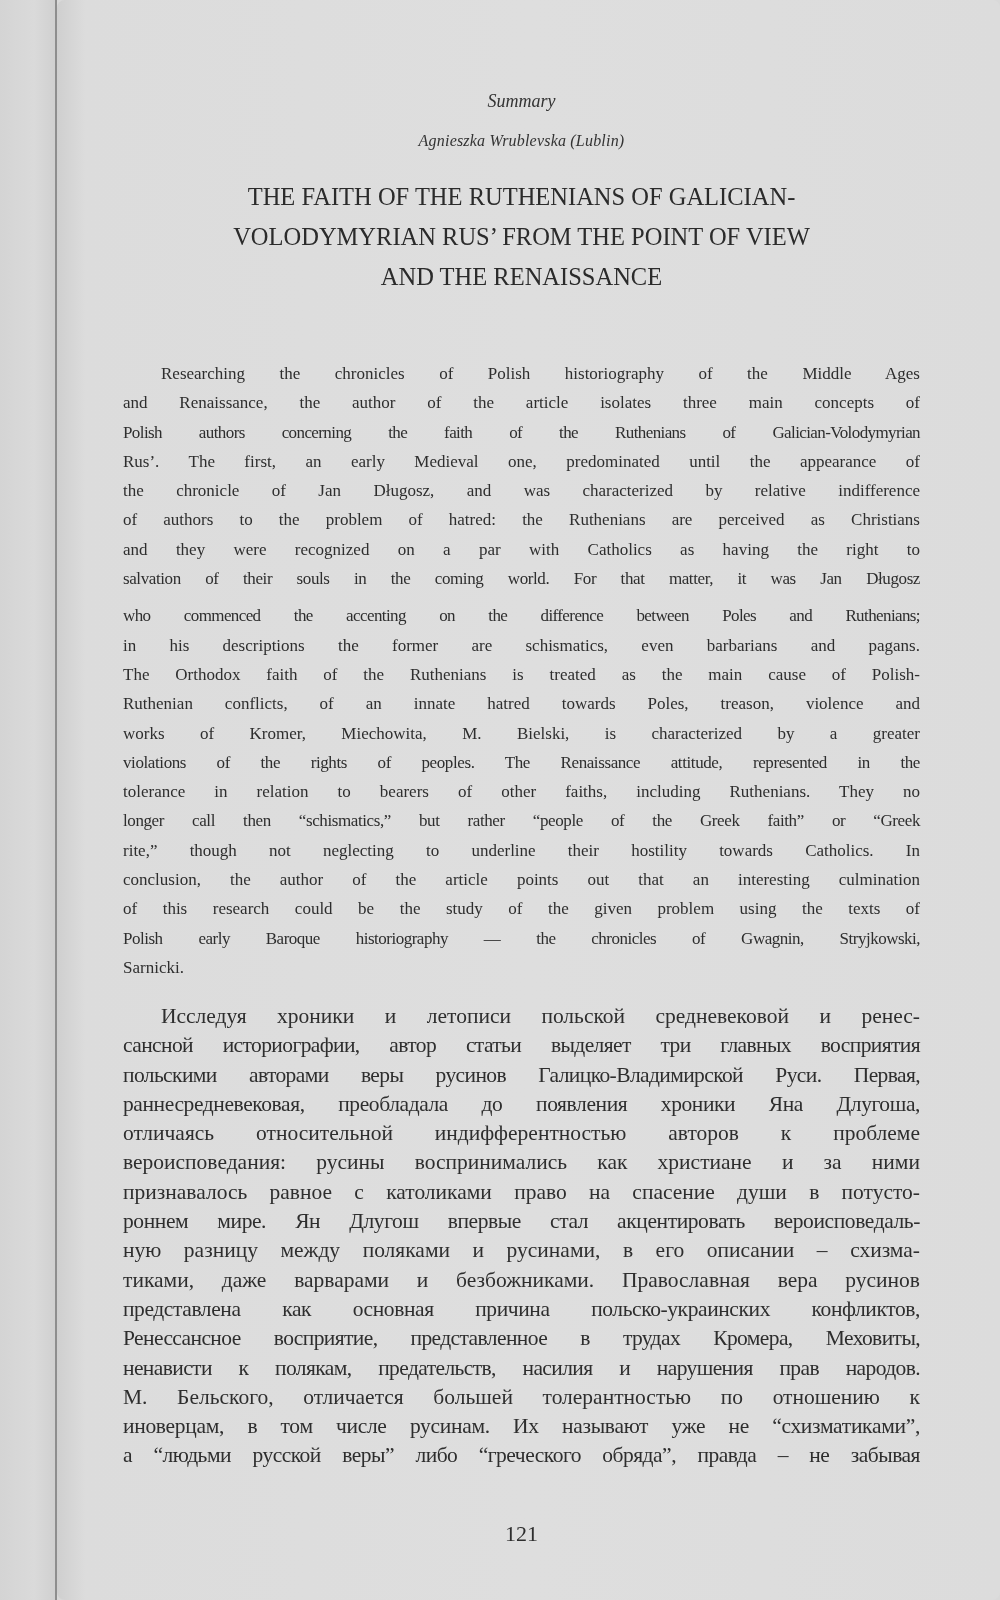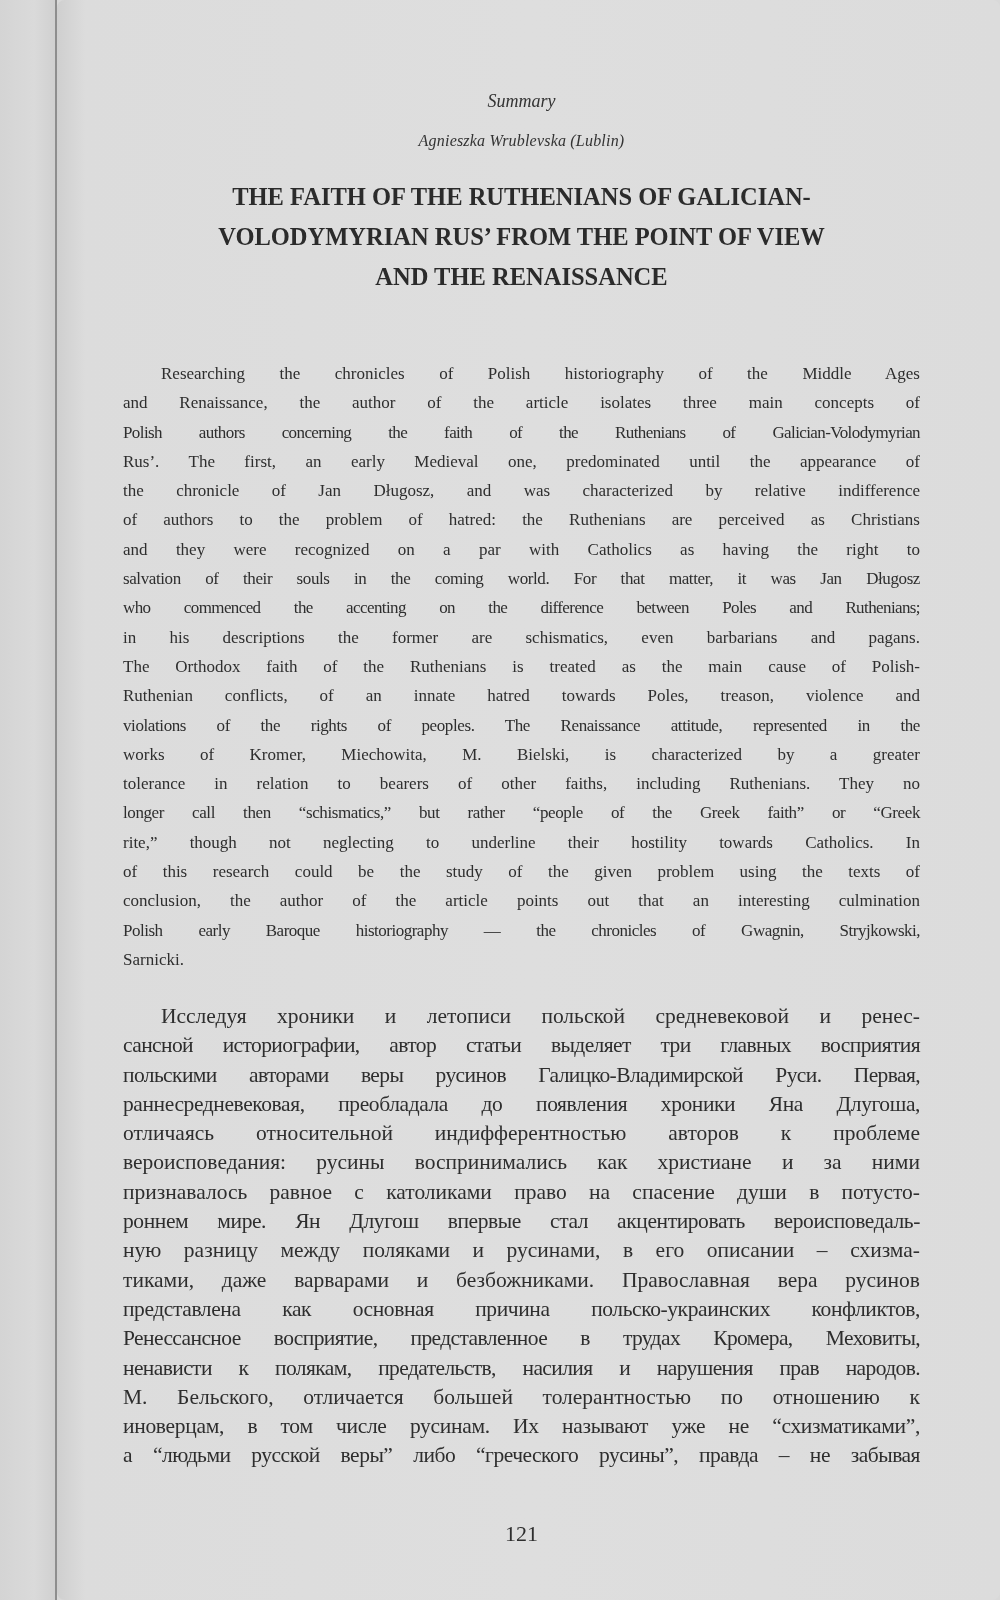--- a/index.html
+++ b/index.html
@@ -66,21 +66,21 @@
       font-size: 16px;
       color: #333;
       letter-spacing: 0.2px;
     }
     .article-title {
       position: absolute;
       top: 177px;
       left: 0;
       width: 797px;
       text-align: center;
-      font-weight: bold;
+      font-weight: normal;
       font-size: 24.5px;
       line-height: 40px;
       color: #2b2b2b;
       margin: 0;
     }
     .article-title span {
       display: block;
       white-space: nowrap;
     }
     .para {
@@ -144,50 +144,50 @@
 
     <p class="para para-en">
       <span class="line indent">Researching the chronicles of Polish historiography of the Middle Ages</span>
       <span class="line">and Renaissance, the author of the article isolates three main concepts of</span>
       <span class="line" style="letter-spacing:-0.6px;word-spacing:-2px;">Polish authors concerning the faith of the Ruthenians of Galician-Volodymyrian</span>
       <span class="line">Rus’. The first, an early Medieval one, predominated until the appearance of</span>
       <span class="line">the chronicle of Jan Długosz, and was characterized by relative indifference</span>
       <span class="line">of authors to the problem of hatred: the Ruthenians are perceived as Christians</span>
       <span class="line">and they were recognized on a par with Catholics as having the right to</span>
       <span class="line" style="letter-spacing:-0.4px;word-spacing:-2px;">salvation of their souls in the coming world. For that matter, it was Jan Długosz</span>
-      <span class="line" style="letter-spacing:-0.6px;word-spacing:-2px;">who commenced the accenting on the difference between Poles and Ruthenians;</span>
+      <span class="line" style="letter-spacing:-0.6px;word-spacing:-2px;margin-top:8px;">who commenced the accenting on the difference between Poles and Ruthenians;</span>
       <span class="line">in his descriptions the former are schismatics, even barbarians and pagans.</span>
       <span class="line">The Orthodox faith of the Ruthenians is treated as the main cause of Polish-</span>
       <span class="line">Ruthenian conflicts, of an innate hatred towards Poles, treason, violence and</span>
+      <span class="line">works of Kromer, Miechowita, M. Bielski, is characterized by a greater</span>
       <span class="line" style="letter-spacing:-0.4px;word-spacing:-2px;">violations of the rights of peoples. The Renaissance attitude, represented in the</span>
-      <span class="line">works of Kromer, Miechowita, M. Bielski, is characterized by a greater</span>
       <span class="line">tolerance in relation to bearers of other faiths, including Ruthenians. They no</span>
       <span class="line" style="letter-spacing:-0.4px;word-spacing:-2px;">longer call then “schismatics,” but rather “people of the Greek faith” or “Greek</span>
       <span class="line">rite,” though not neglecting to underline their hostility towards Catholics. In</span>
+      <span class="line">conclusion, the author of the article points out that an interesting culmination</span>
       <span class="line">of this research could be the study of the given problem using the texts of</span>
-      <span class="line">conclusion, the author of the article points out that an interesting culmination</span>
       <span class="line" style="letter-spacing:-0.5px;word-spacing:-2px;">Polish early Baroque historiography — the chronicles of Gwagnin, Stryjkowski,</span>
       <span class="line last">Sarnicki.</span>
     </p>
 
     <p class="para para-ru">
       <span class="line indent">Исследуя хроники и летописи польской средневековой и ренес-</span>
       <span class="line" style="letter-spacing:-0.6px;word-spacing:-2px;">сансной историографии, автор статьи выделяет три главных восприятия</span>
       <span class="line" style="letter-spacing:-0.6px;word-spacing:-2px;">польскими авторами веры русинов Галицко-Владимирской Руси. Первая,</span>
       <span class="line" style="letter-spacing:-0.4px;word-spacing:-2px;">раннесредневековая, преобладала до появления хроники Яна Длугоша,</span>
       <span class="line">отличаясь относительной индифферентностью авторов к проблеме</span>
       <span class="line">вероисповедания: русины воспринимались как христиане и за ними</span>
       <span class="line">признавалось равное с католиками право на спасение души в потусто-</span>
       <span class="line" style="letter-spacing:-0.4px;word-spacing:-2px;">роннем мире. Ян Длугош впервые стал акцентировать вероисповедаль-</span>
       <span class="line">ную разницу между поляками и русинами, в его описании – схизма-</span>
       <span class="line">тиками, даже варварами и безбожниками. Православная вера русинов</span>
       <span class="line" style="letter-spacing:-0.4px;word-spacing:-2px;">представлена как основная причина польско-украинских конфликтов,</span>
       <span class="line" style="letter-spacing:-0.6px;word-spacing:-2px;">Ренессансное восприятие, представленное в трудах Кромера, Меховиты,</span>
       <span class="line" style="letter-spacing:-0.6px;word-spacing:-2px;">ненависти к полякам, предательств, насилия и нарушения прав народов.</span>
       <span class="line">М. Бельского, отличается большей толерантностью по отношению к</span>
       <span class="line" style="letter-spacing:-0.3px;word-spacing:-2px;">иноверцам, в том числе русинам. Их называют уже не “схизматиками”,</span>
-      <span class="line" style="letter-spacing:-0.5px;word-spacing:-2px;">а “людьми русской веры” либо “греческого русины”, правда – не забывая</span>
+      <span class="line" style="letter-spacing:-0.5px;word-spacing:-2px;">а “людьми русской веры” либо “греческого обряда”, правда – не забывая</span>
     </p>
 
     <div class="page-number">121</div>
 
   </div>
 </div>
 
 </body></html>

